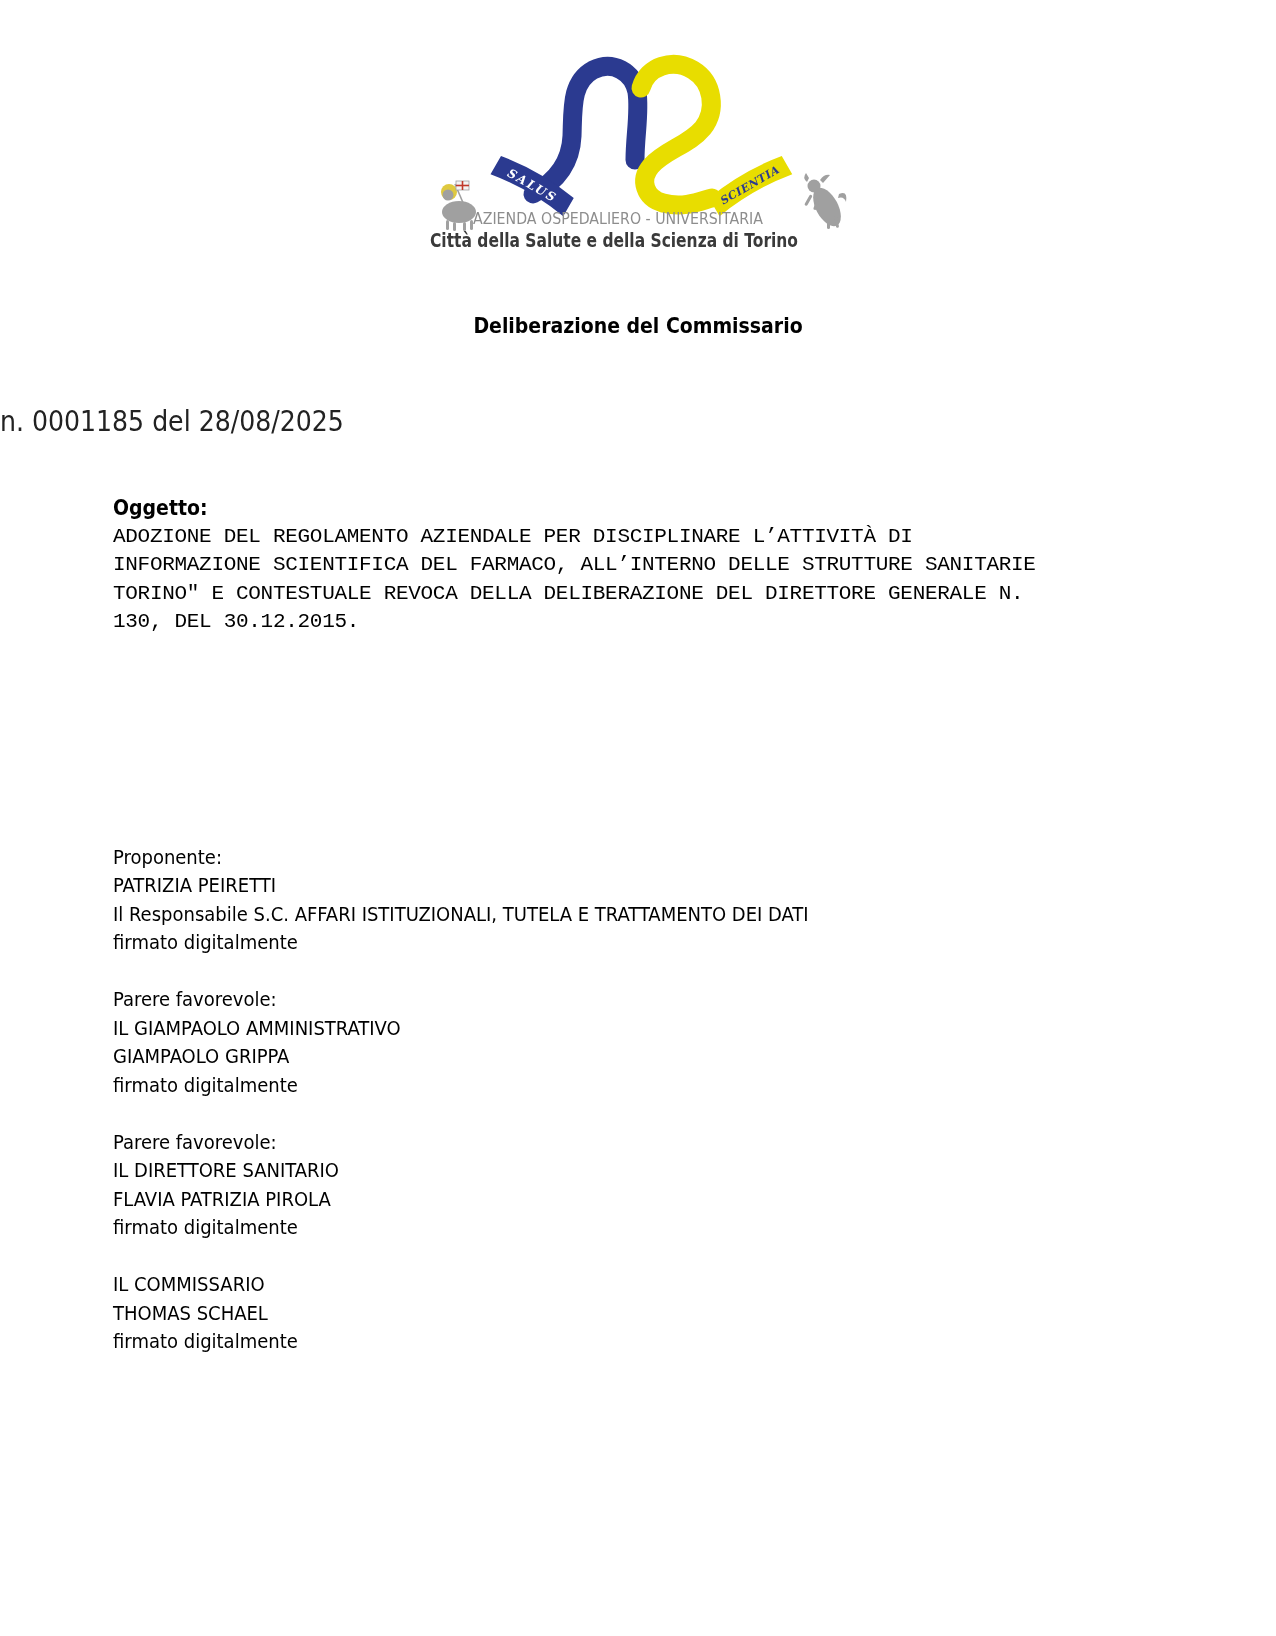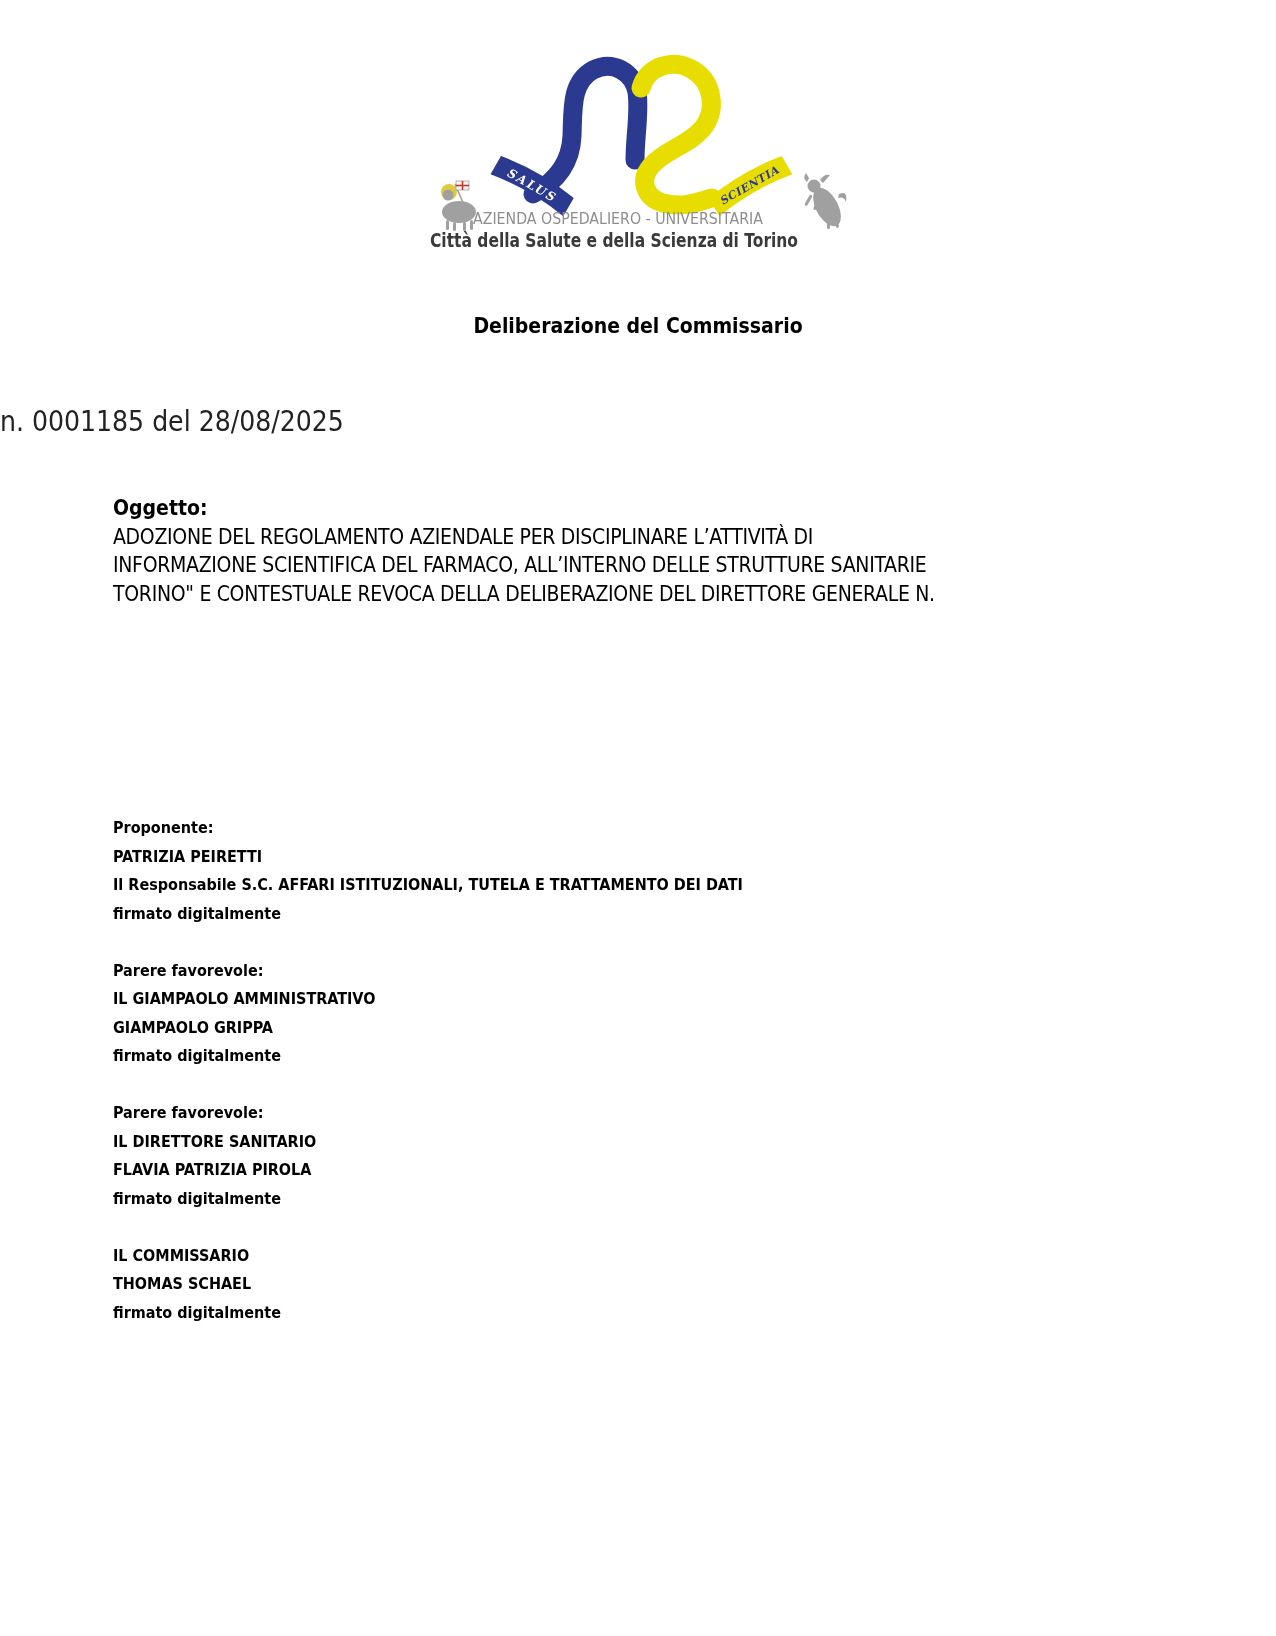--- a/index.html
+++ b/index.html
@@ -42,27 +42,27 @@
     font-size:21px;
     line-height:28.5px;
     font-stretch:condensed;
   }
   .subject-line{
     font-size:21px;
     line-height:28.5px;
     font-stretch:condensed;
     letter-spacing:-0.3px;
     white-space:nowrap;
+    font-family:Liberation Mono, monospace;
   }
   .signatures{
     margin:206px 80px 0 113px;
-    font-size:16px;
+    font-size:20px;
     line-height:28.5px;
     font-stretch:condensed;
-    font-weight:bold;
   }
   .sig-block{margin-top:28.5px;}
   .sig-block:first-child{margin-top:0;}
   .sig-block.last{}
   .sig-line{white-space:nowrap;}
 </style>
 </head>
 <body>
 
 <div class="page">
@@ -126,20 +126,21 @@
 
   <div class="doc-title">Deliberazione del Commissario</div>
 
   <div class="doc-number">n. 0001185 del 28/08/2025</div>
 
   <div class="subject">
     <div class="subject-label">Oggetto:</div>
     <div class="subject-line">ADOZIONE DEL REGOLAMENTO AZIENDALE PER DISCIPLINARE L’ATTIVITÀ DI</div>
     <div class="subject-line">INFORMAZIONE SCIENTIFICA DEL FARMACO, ALL’INTERNO DELLE STRUTTURE SANITARIE</div>
     <div class="subject-line">TORINO" E CONTESTUALE REVOCA DELLA DELIBERAZIONE DEL DIRETTORE GENERALE N.</div>
+    <div class="subject-line">130, DEL 30.12.2015.</div>
   </div>
 
   <div class="signatures">
 
     <div class="sig-block">
       <div class="sig-line">Proponente:</div>
       <div class="sig-line">PATRIZIA PEIRETTI</div>
       <div class="sig-line">Il Responsabile S.C. AFFARI ISTITUZIONALI, TUTELA E TRATTAMENTO DEI DATI</div>
       <div class="sig-line">firmato digitalmente</div>
     </div>

